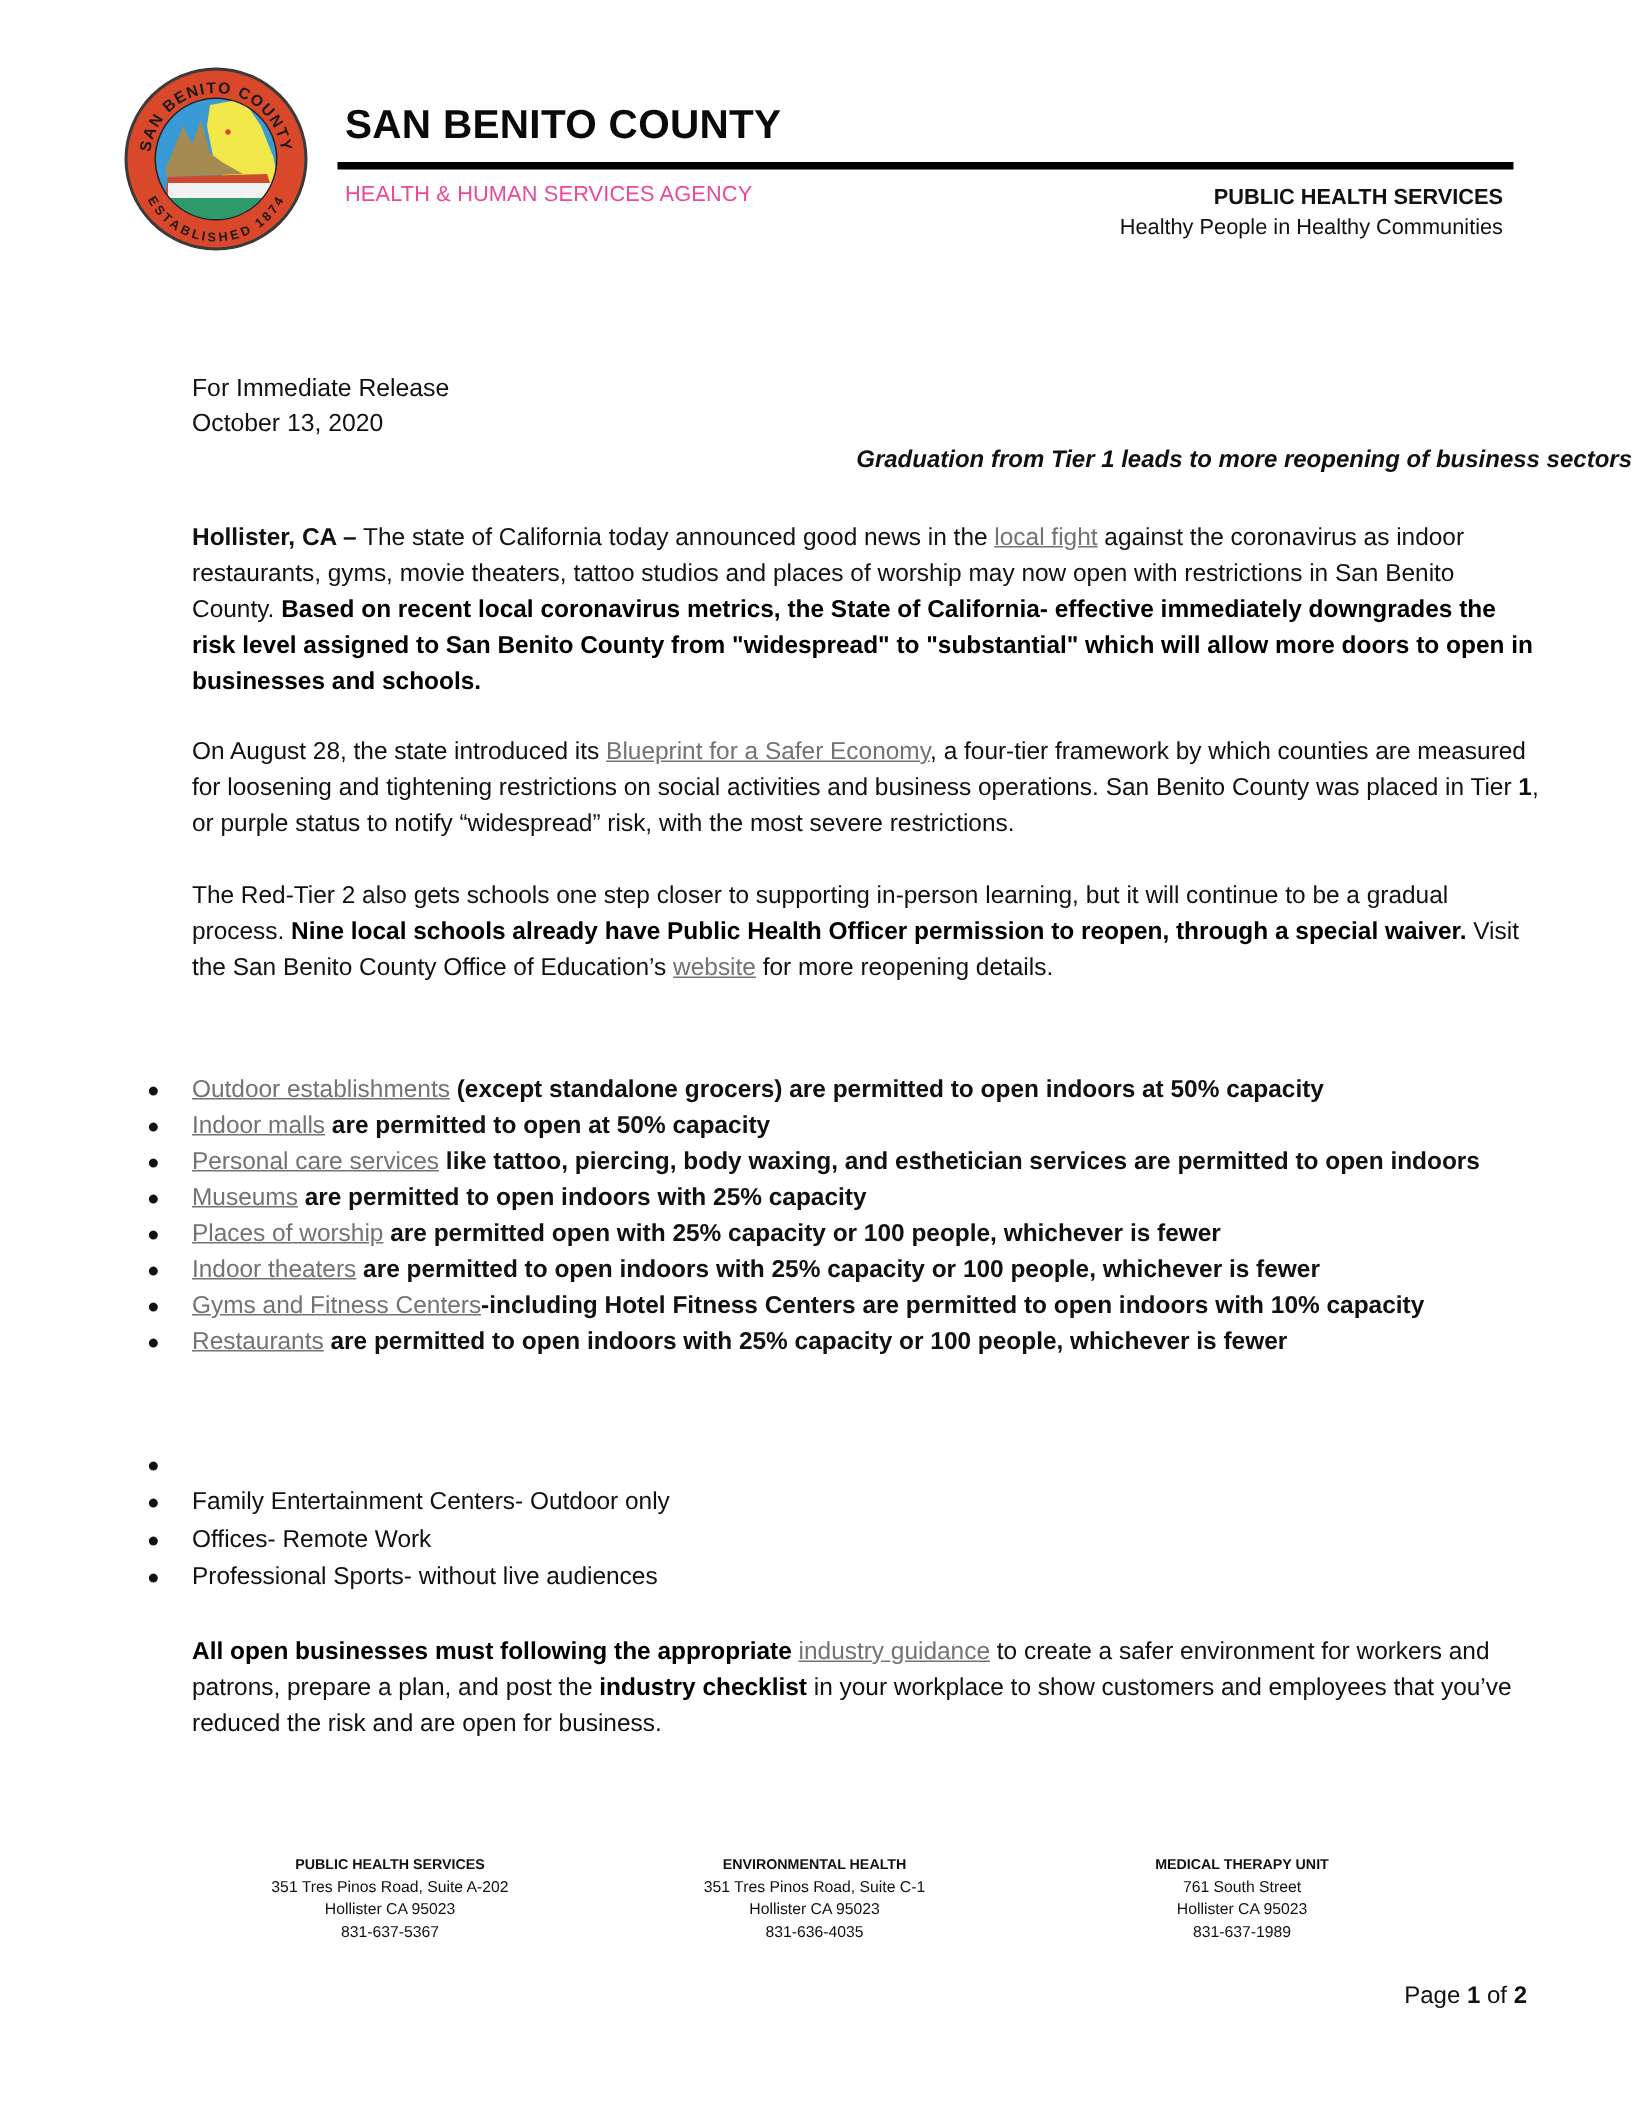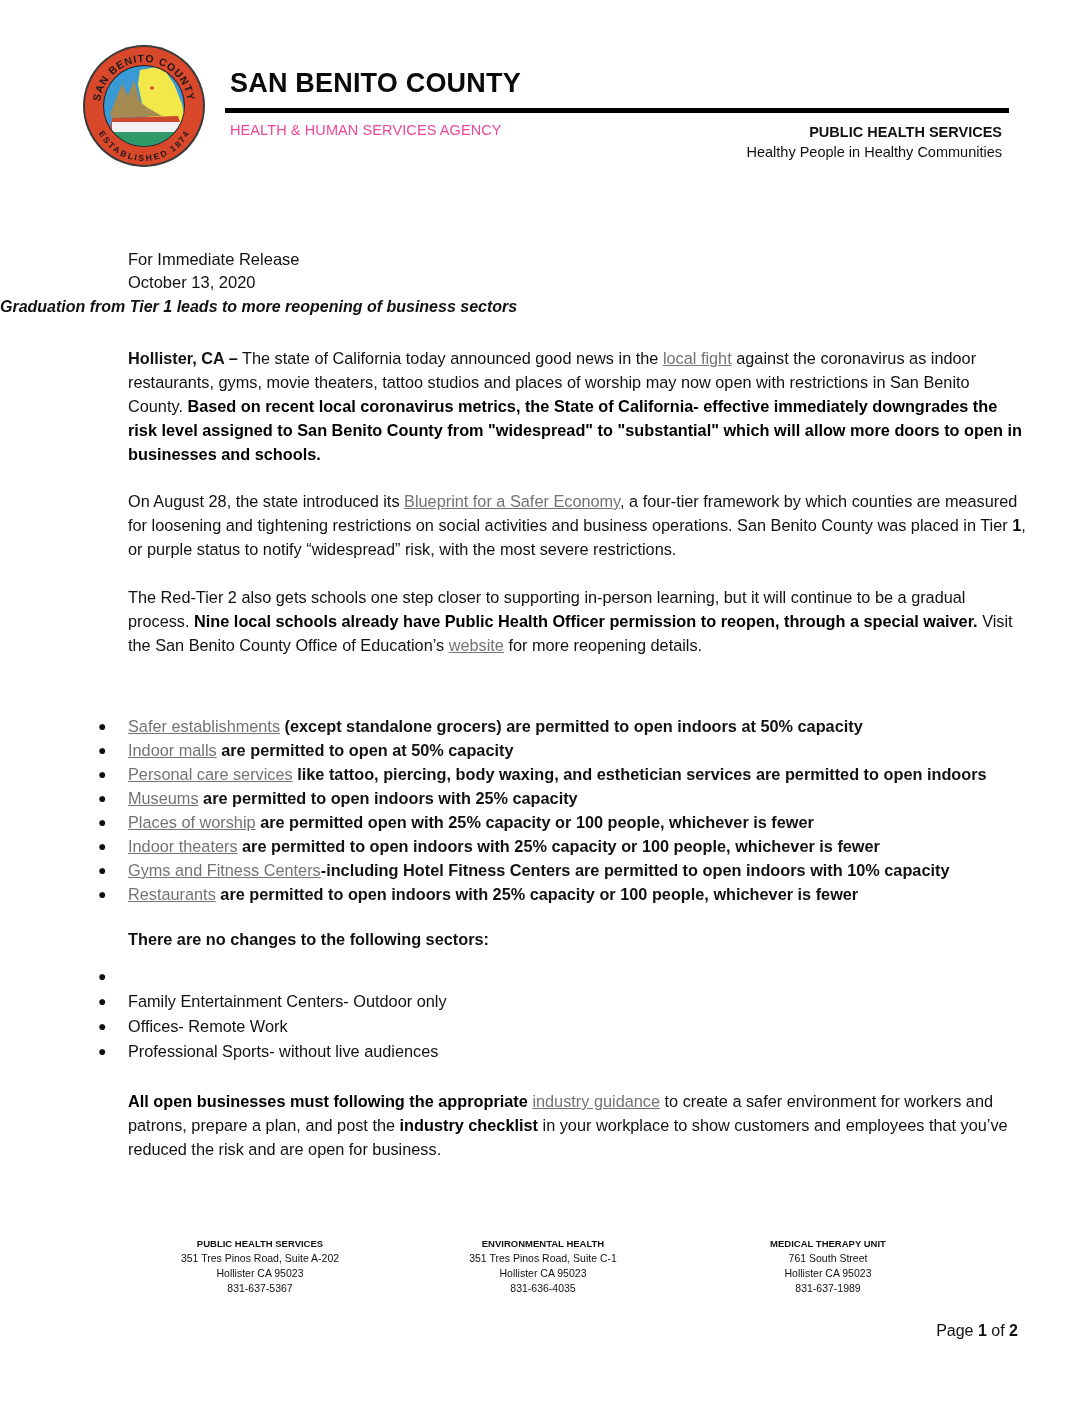--- a/index.html
+++ b/index.html
@@ -16,21 +16,21 @@
 
   .officials { position: absolute; right: 92px; top: 33px; text-align: right; font-size: 9.5px; font-weight: bold; line-height: 15px; color: #111; }
   .officials .gap { height: 14px; }
   .dept { position: absolute; right: 86px; top: 122px; text-align: right; }
   .dept .dept-name { font-size: 14.5px; font-weight: bold; line-height: 20px; }
   .dept .dept-tag { font-size: 14.5px; line-height: 20px; }
 
   
   .release { position: absolute; left: 128px; top: 201px; font-size: 16.5px; line-height: 23px; margin-top: 47px; }
   .headline { position: absolute; left: 0; width: 1088px; top: 274px; text-align: center; font-size: 16.5px; font-weight: bold; text-decoration: underline; }
-  .subhead { position: absolute; left: 0; width: 1088px; top: 298px; text-align: left; font-size: 16px; font-weight: bold; font-style: italic; }
+  .subhead { position: absolute; left: 0; width: 1088px; top: 298px; text-align: right; font-size: 16px; font-weight: bold; font-style: italic; }
 
   .para { position: absolute; left: 128px; width: 900px; font-size: 16.3px; line-height: 24px; color: #111; }
   .p1 { top: 346px; }
   .p2 { top: 489px; }
   .p3 { top: 585px; }
   .p4 { top: 1089px; }
   .b { font-weight: bold; }
   .sb { font-weight: bold; color: #000; }
   a, .link { color: #737373; text-decoration: underline; }
 
@@ -107,31 +107,30 @@
 
   <div class="subhead">Graduation from Tier 1 leads to more reopening of business sectors</div>
 
   <p class="para p1"><span class="b">Hollister, CA –</span><span> The state of California today announced good news in the </span><a class="link">local fight</a><span> against the coronavirus as indoor restaurants, gyms, movie theaters, tattoo studios and places of worship may now open with restrictions in San Benito County. </span><span class="sb">Based on recent local coronavirus metrics, the State of California- effective immediately downgrades the risk level assigned to San Benito County from "widespread" to "substantial" which will allow more doors to open in businesses and schools.</span></p>
 
   <p class="para p2"><span>On August 28, the state introduced its </span><a class="link">Blueprint for a Safer Economy</a><span>, a four-tier framework by which counties are measured for loosening and tightening restrictions on social activities and business operations. San Benito County was placed in Tier </span><span class="b">1</span><span>, or purple status to notify “widespread” risk, with the most severe restrictions.</span></p>
 
   <p class="para p3"><span>The Red-Tier 2 also gets schools one step closer to supporting in-person learning, but it will continue to be a gradual process. </span><span class="sb">Nine local schools already have Public Health Officer permission to reopen, through a special waiver.</span><span> Visit the San Benito County Office of Education’s </span><a class="link">website</a><span> for more reopening details.</span></p>
 
   <ul class="blist bl1">
-    <li><span class="bullet">●</span><a class="link">Safer establishments</a><span> (except standalone grocers) are permitted to open indoors at 50% capacity</span></li>
+    <li><span class="bullet">●</span><a class="link">Outdoor establishments</a><span> (except standalone grocers) are permitted to open indoors at 50% capacity</span></li>
     <li><span class="bullet">●</span><a class="link">Indoor malls</a><span> are permitted to open at 50% capacity</span></li>
     <li><span class="bullet">●</span><a class="link">Personal care services</a><span> like tattoo, piercing, body waxing, and esthetician services are permitted to open indoors</span></li>
     <li><span class="bullet">●</span><a class="link">Museums</a><span> are permitted to open indoors with 25% capacity</span></li>
     <li><span class="bullet">●</span><a class="link">Places of worship</a><span> are permitted open with 25% capacity or 100 people, whichever is fewer</span></li>
     <li><span class="bullet">●</span><a class="link">Indoor theaters</a><span> are permitted to open indoors with 25% capacity or 100 people, whichever is fewer</span></li>
     <li><span class="bullet">●</span><a class="link">Gyms and Fitness Centers</a><span>-including Hotel Fitness Centers are permitted to open indoors with 10% capacity</span></li>
     <li><span class="bullet">●</span><a class="link">Restaurants</a><span> are permitted to open indoors with 25% capacity or 100 people, whichever is fewer</span></li>
   </ul>
 
-  <div class="list-head lh2">There are no changes to the following sectors:</div>
   <ul class="blist bl2">
     <li><span class="bullet">●</span></li>
     <li><span class="bullet">●</span><span>Family Entertainment Centers- Outdoor only</span></li>
     <li><span class="bullet">●</span><span>Offices- Remote Work</span></li>
     <li><span class="bullet">●</span><span>Professional Sports- without live audiences</span></li>
   </ul>
 
   <p class="para p4"><span class="sb">All open businesses must following the appropriate </span><a class="link">industry guidance</a><span> to create a safer environment for workers and patrons, prepare a plan, and post the </span><span class="sb">industry checklist</span><span> in your workplace to show customers and employees that you’ve reduced the risk and are open for business.</span></p>
 
   <div class="footer-col fc1">

